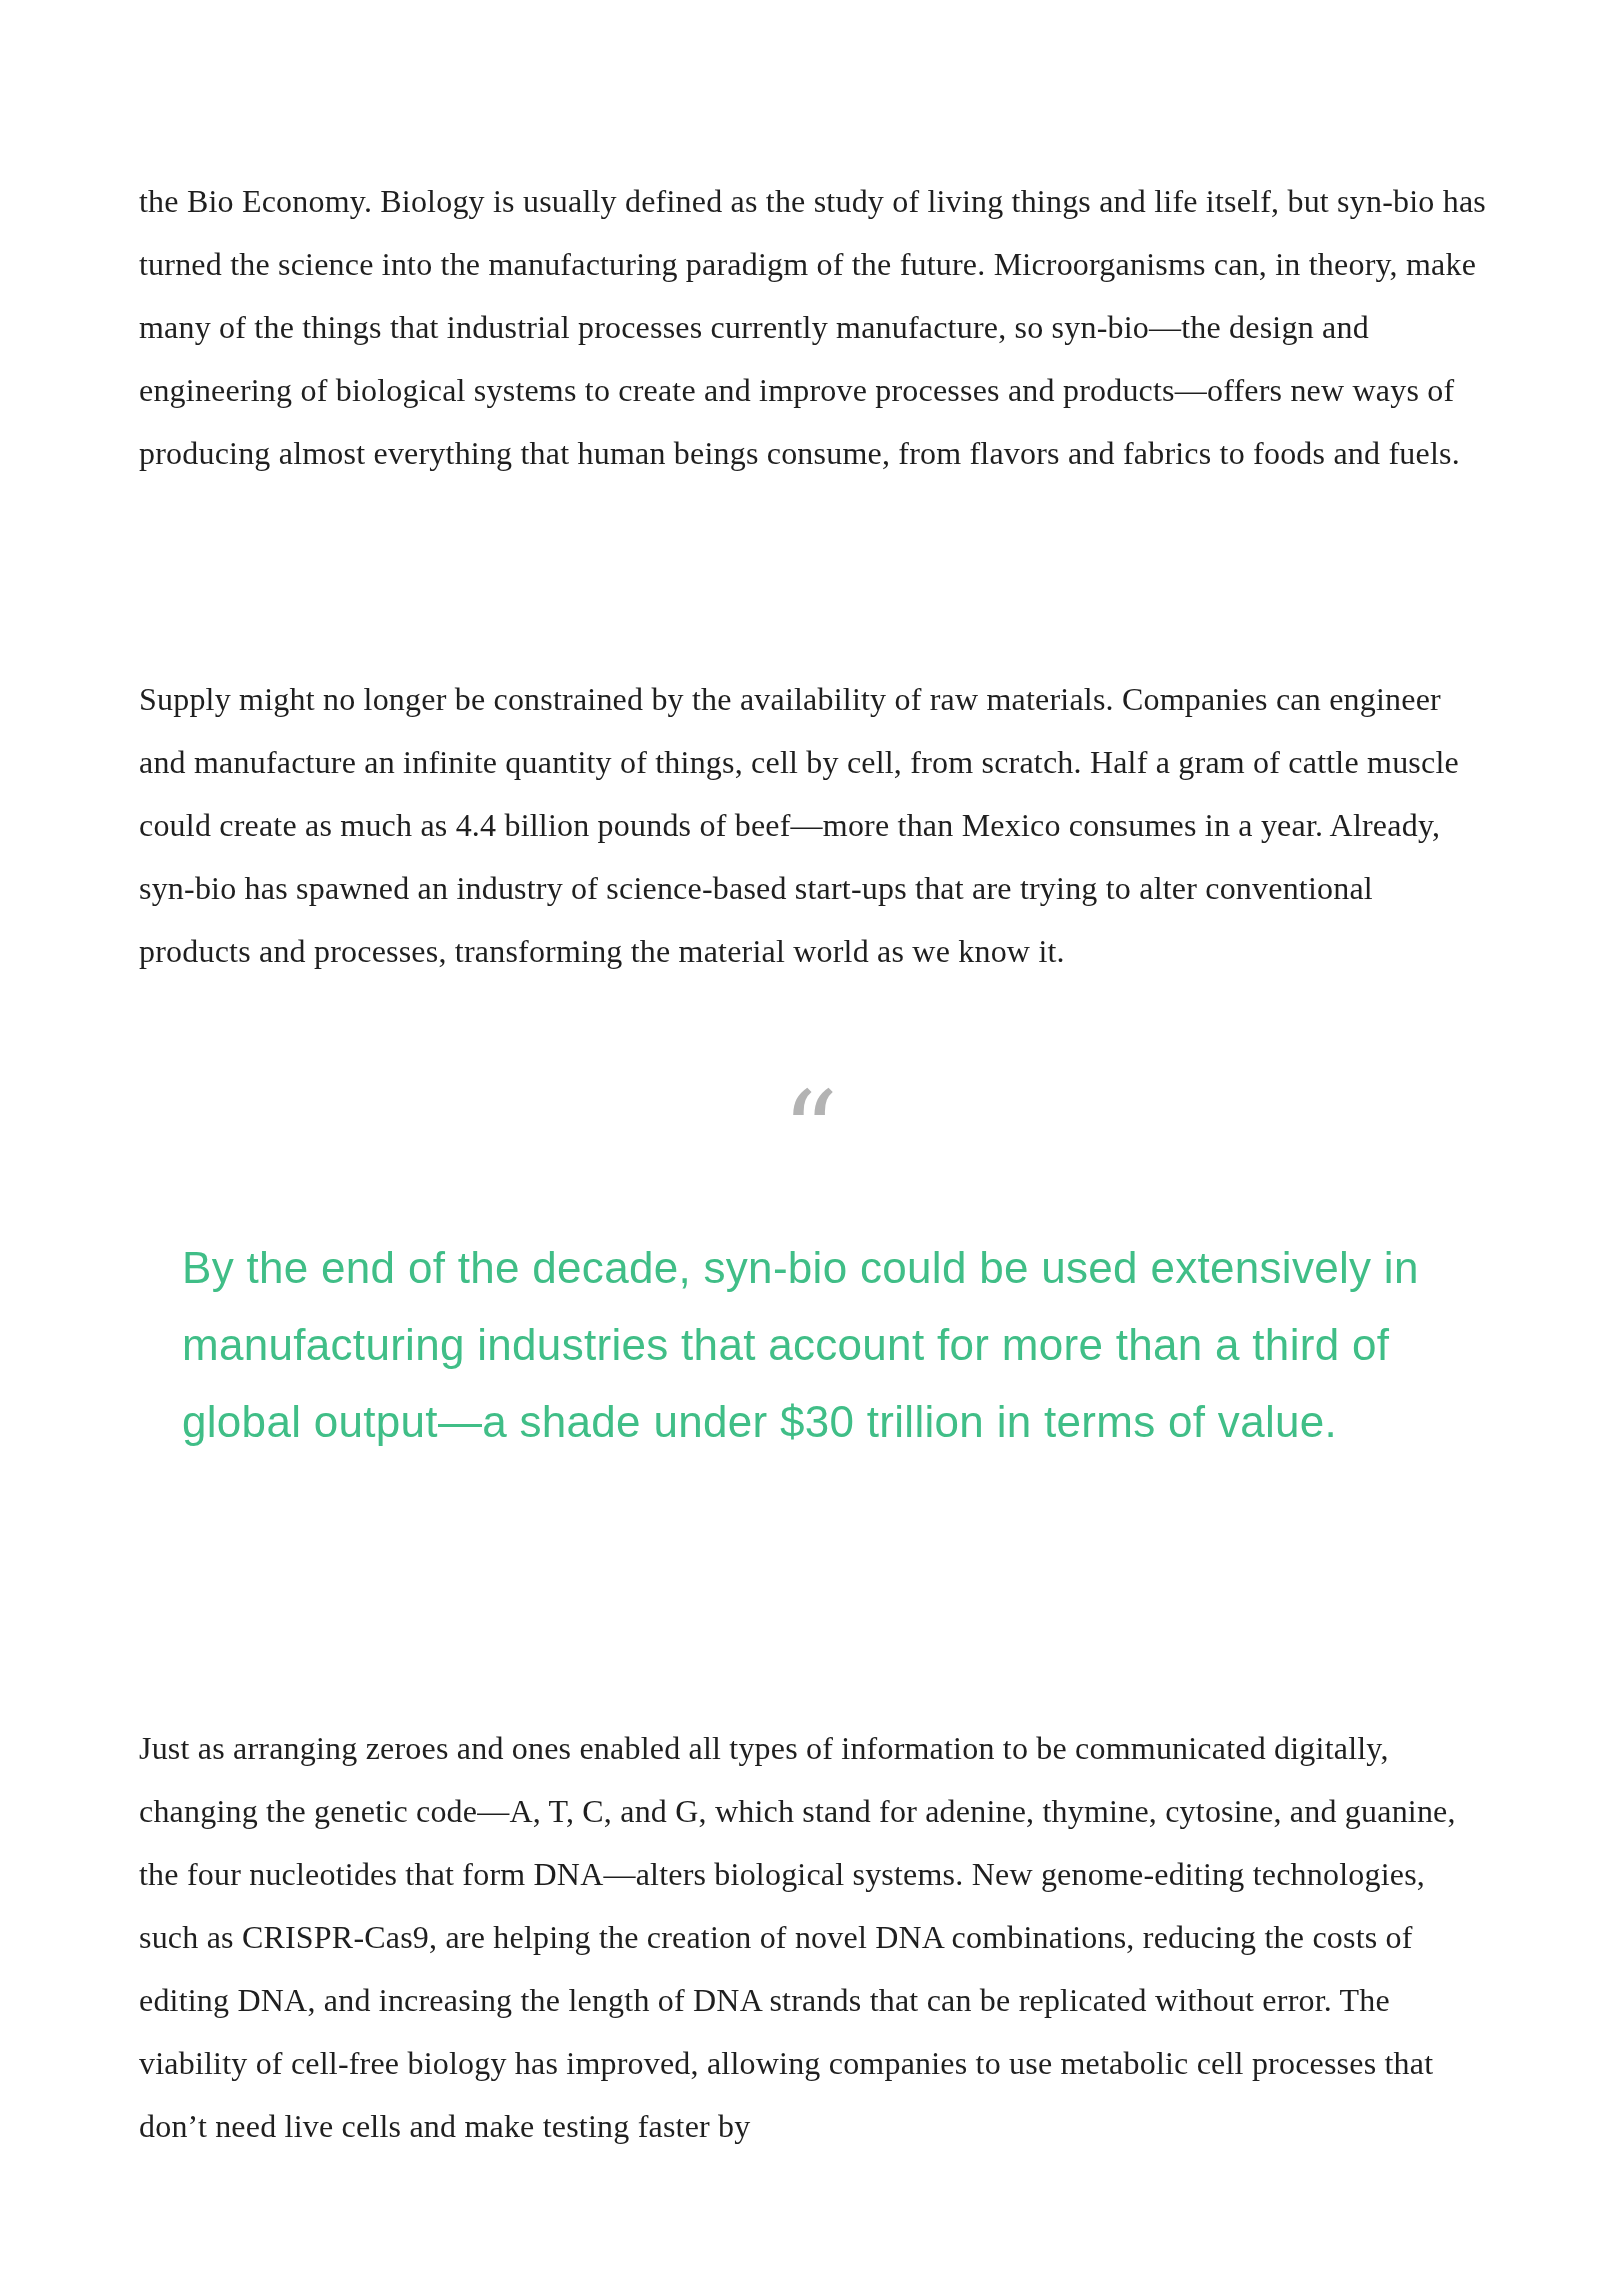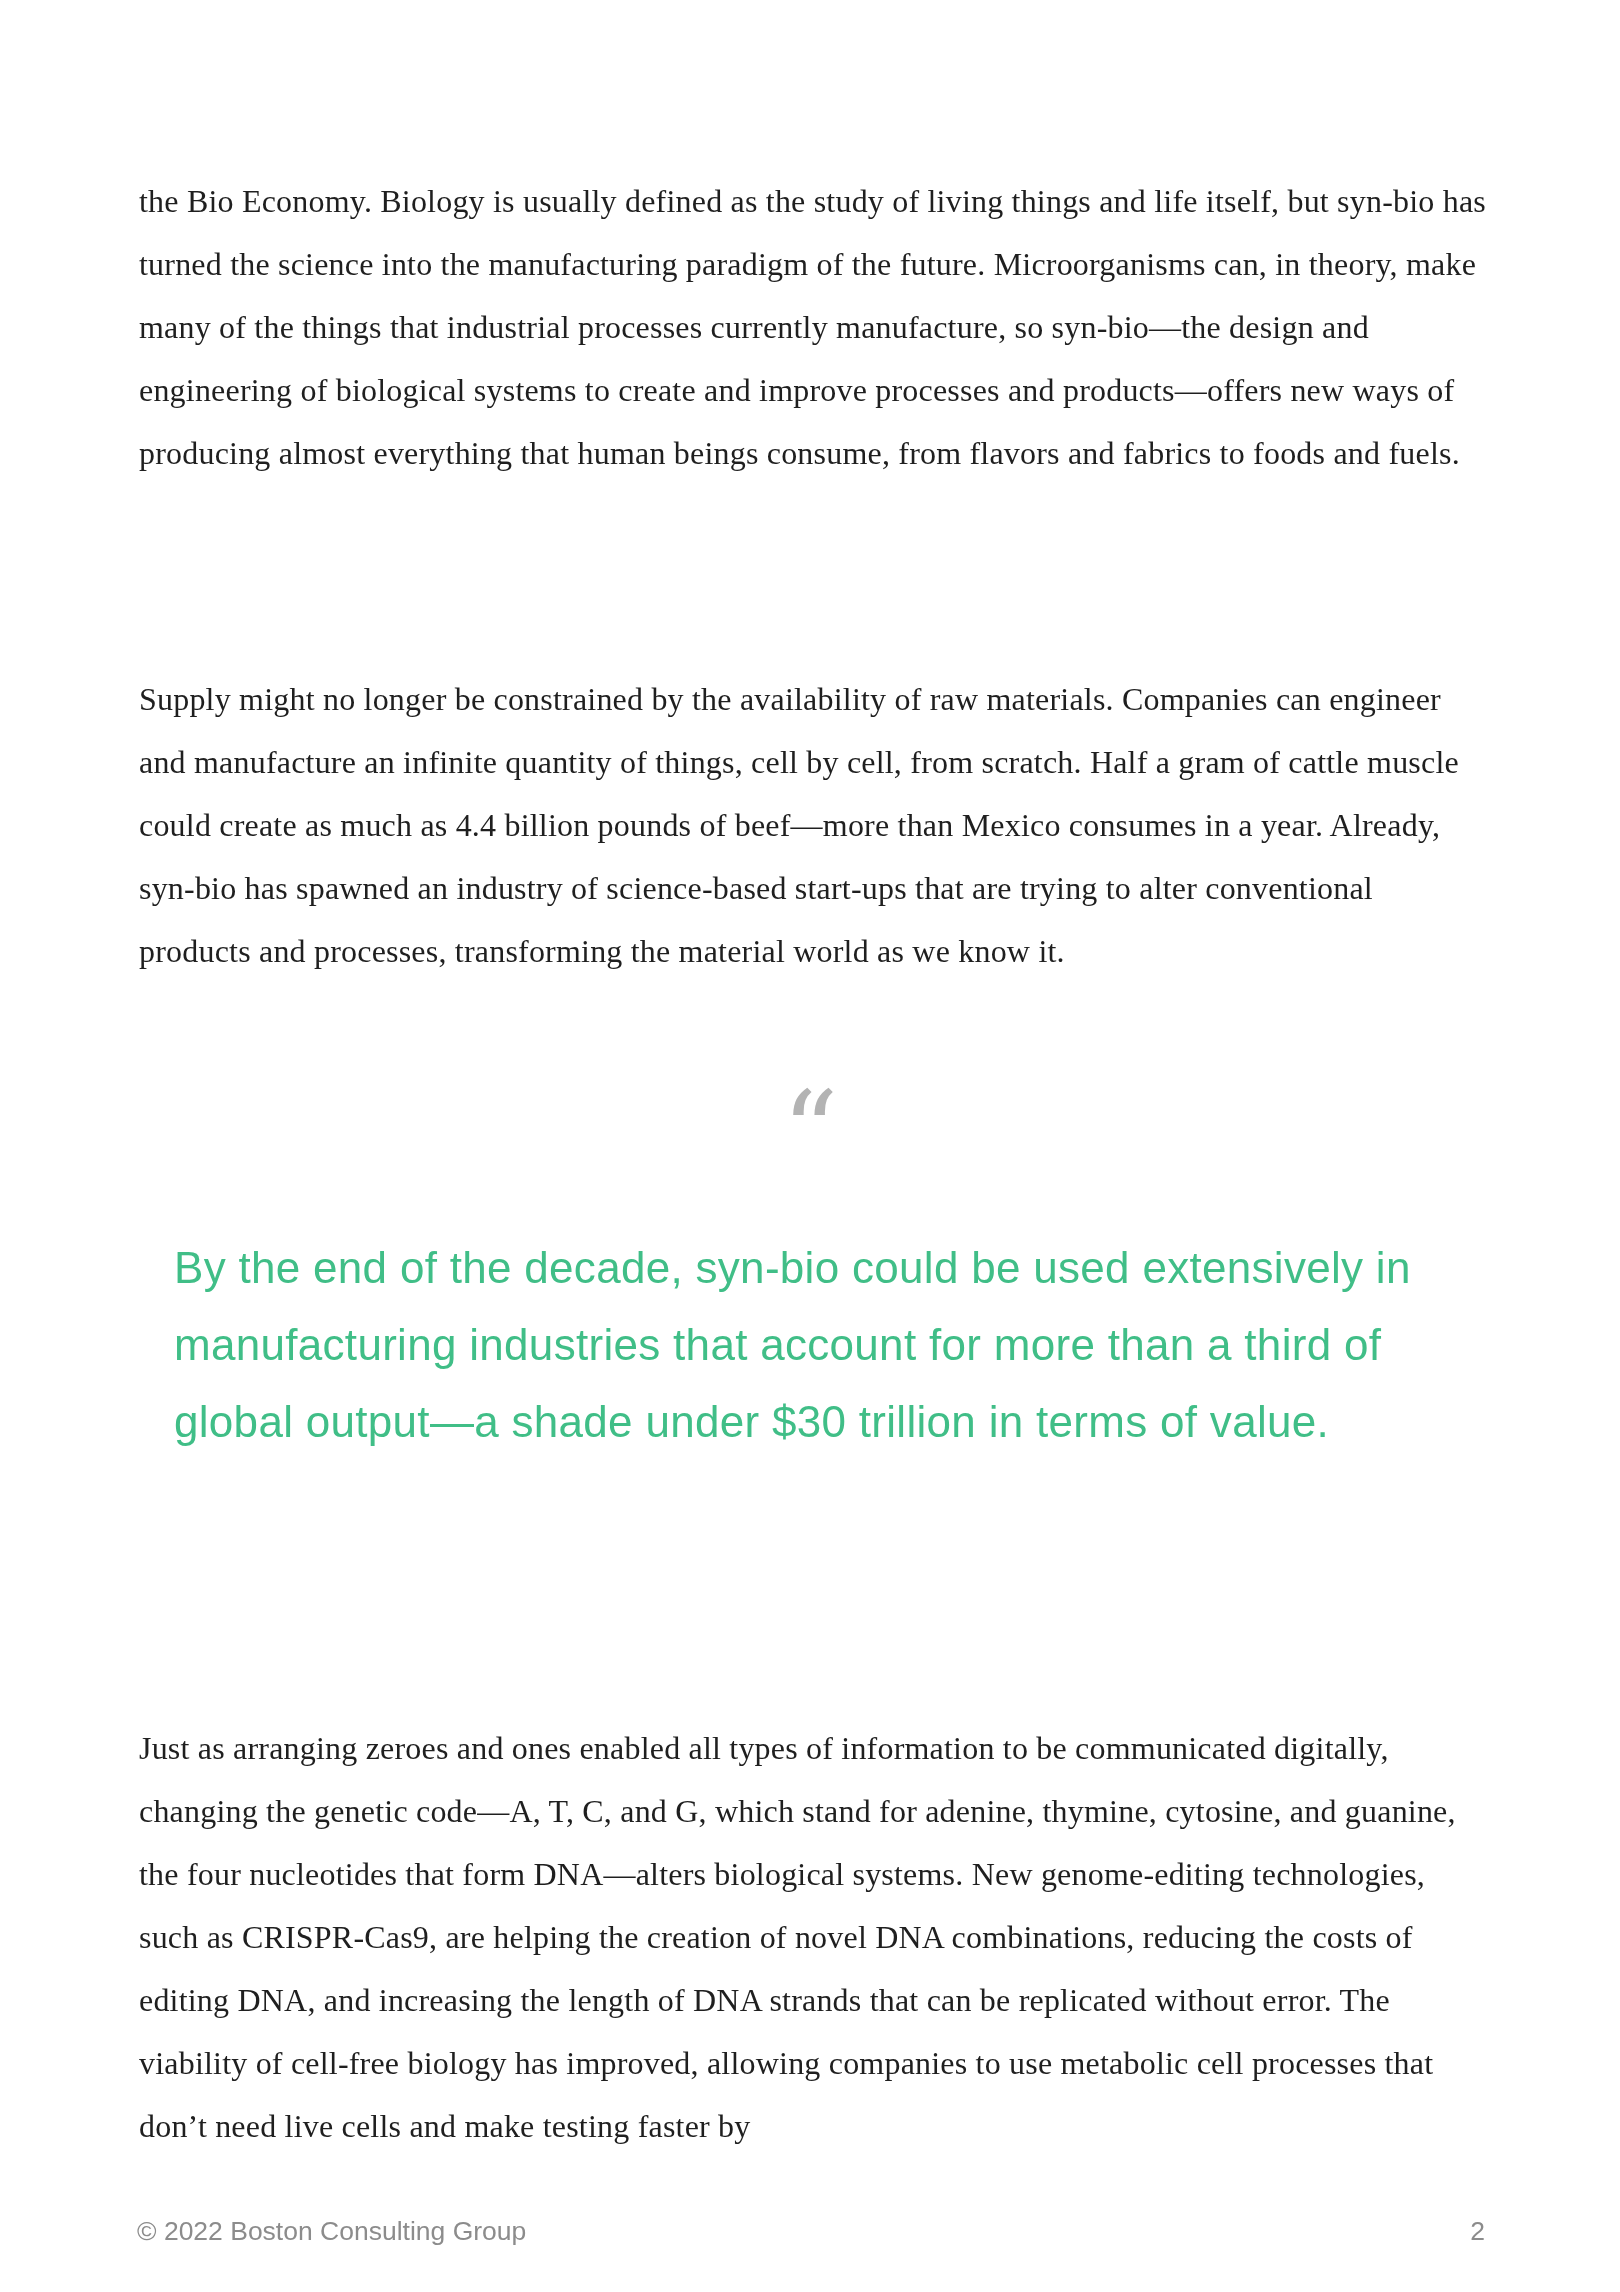--- a/index.html
+++ b/index.html
@@ -43,21 +43,21 @@
     font-size: 110px;
     line-height: 110px;
     display: inline-block;
     height: 71px;
     overflow: hidden;
     color: #b3b3b3;
   }
   .pull-quote-text {
     position: absolute;
     top: 1185px;
-    left: 174px;
+    left: 182px;
     width: 1269px;
     font-family: "Liberation Sans", sans-serif;
     font-weight: 300;
     font-size: 44px;
     line-height: 77px;
     letter-spacing: 0.3px;
     color: #40be87;
   }
   .footer {
     position: absolute;
@@ -83,19 +83,15 @@
   <p class="body-para para-2">Supply might no longer be constrained by the availability of raw materials. Companies can engineer and manufacture an infinite quantity of things, cell by cell, from scratch. Half a gram of cattle muscle could create as much as 4.4 billion pounds of beef—more than Mexico consumes in a year. Already, syn-bio has spawned an industry of science-based start-ups that are trying to alter conventional products and processes, transforming the material world as we know it.</p>
 
   <div class="quote-mark-row">
     <span class="glyph">“</span>
   </div>
 
   <p class="pull-quote-text">By the end of the decade, syn-bio could be used extensively in manufacturing industries that account for more than a third of global output—a shade under $30 trillion in terms of value.</p>
 
   <p class="body-para para-3">Just as arranging zeroes and ones enabled all types of information to be communicated digitally, changing the genetic code—A, T, C, and G, which stand for adenine, thymine, cytosine, and guanine, the four nucleotides that form DNA—alters biological systems. New genome-editing technologies, such as CRISPR-Cas9, are helping the creation of novel DNA combinations, reducing the costs of editing DNA, and increasing the length of DNA strands that can be replicated without error. The viability of cell-free biology has improved, allowing companies to use metabolic cell processes that don’t need live cells and make testing faster by</p>
 
-  <div class="footer">
-    <span>© 2022 Boston Consulting Group</span>
-    <span>2</span>
-  </div>
 
 </div>
 
 
 </body></html>

